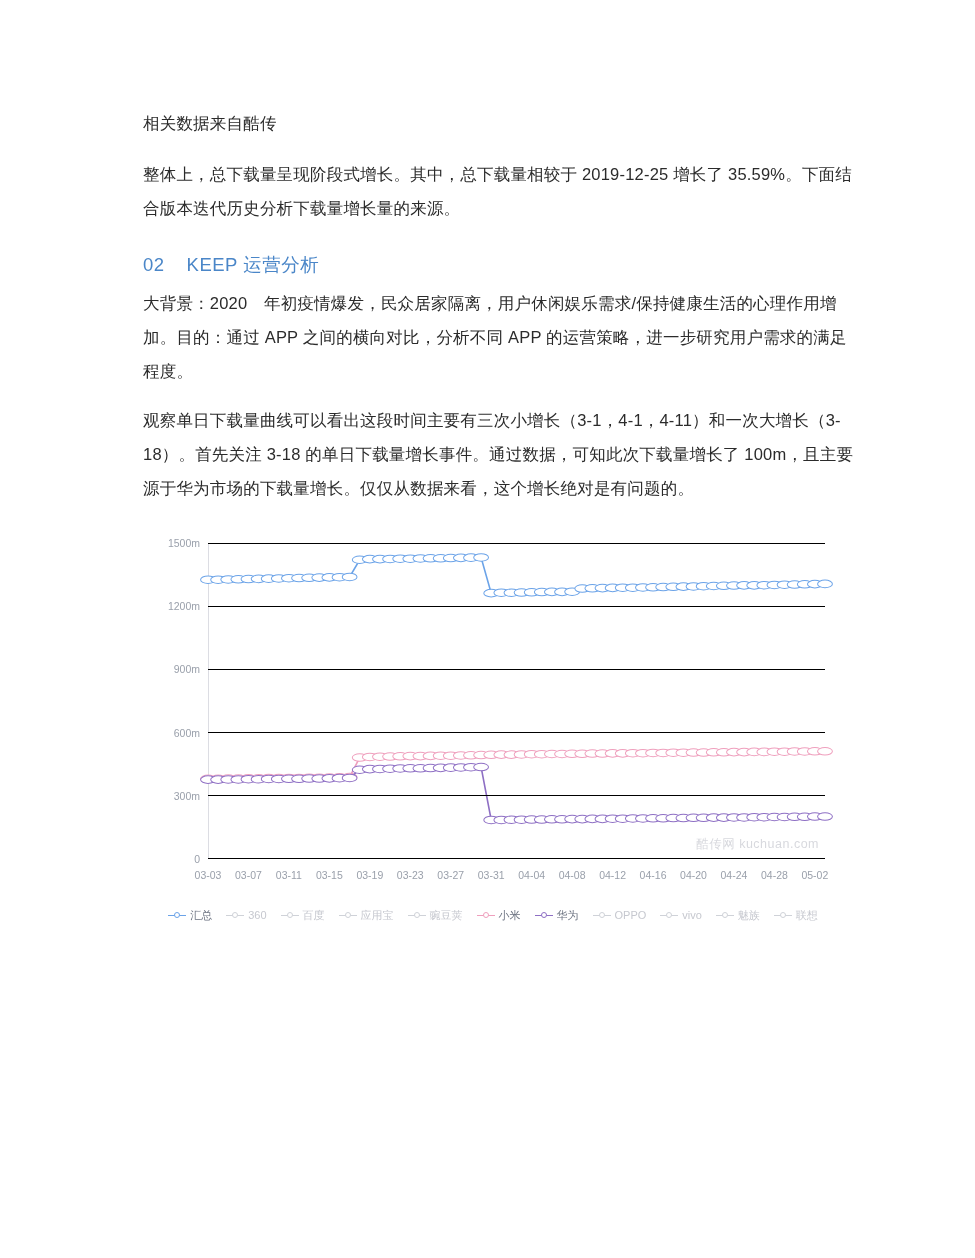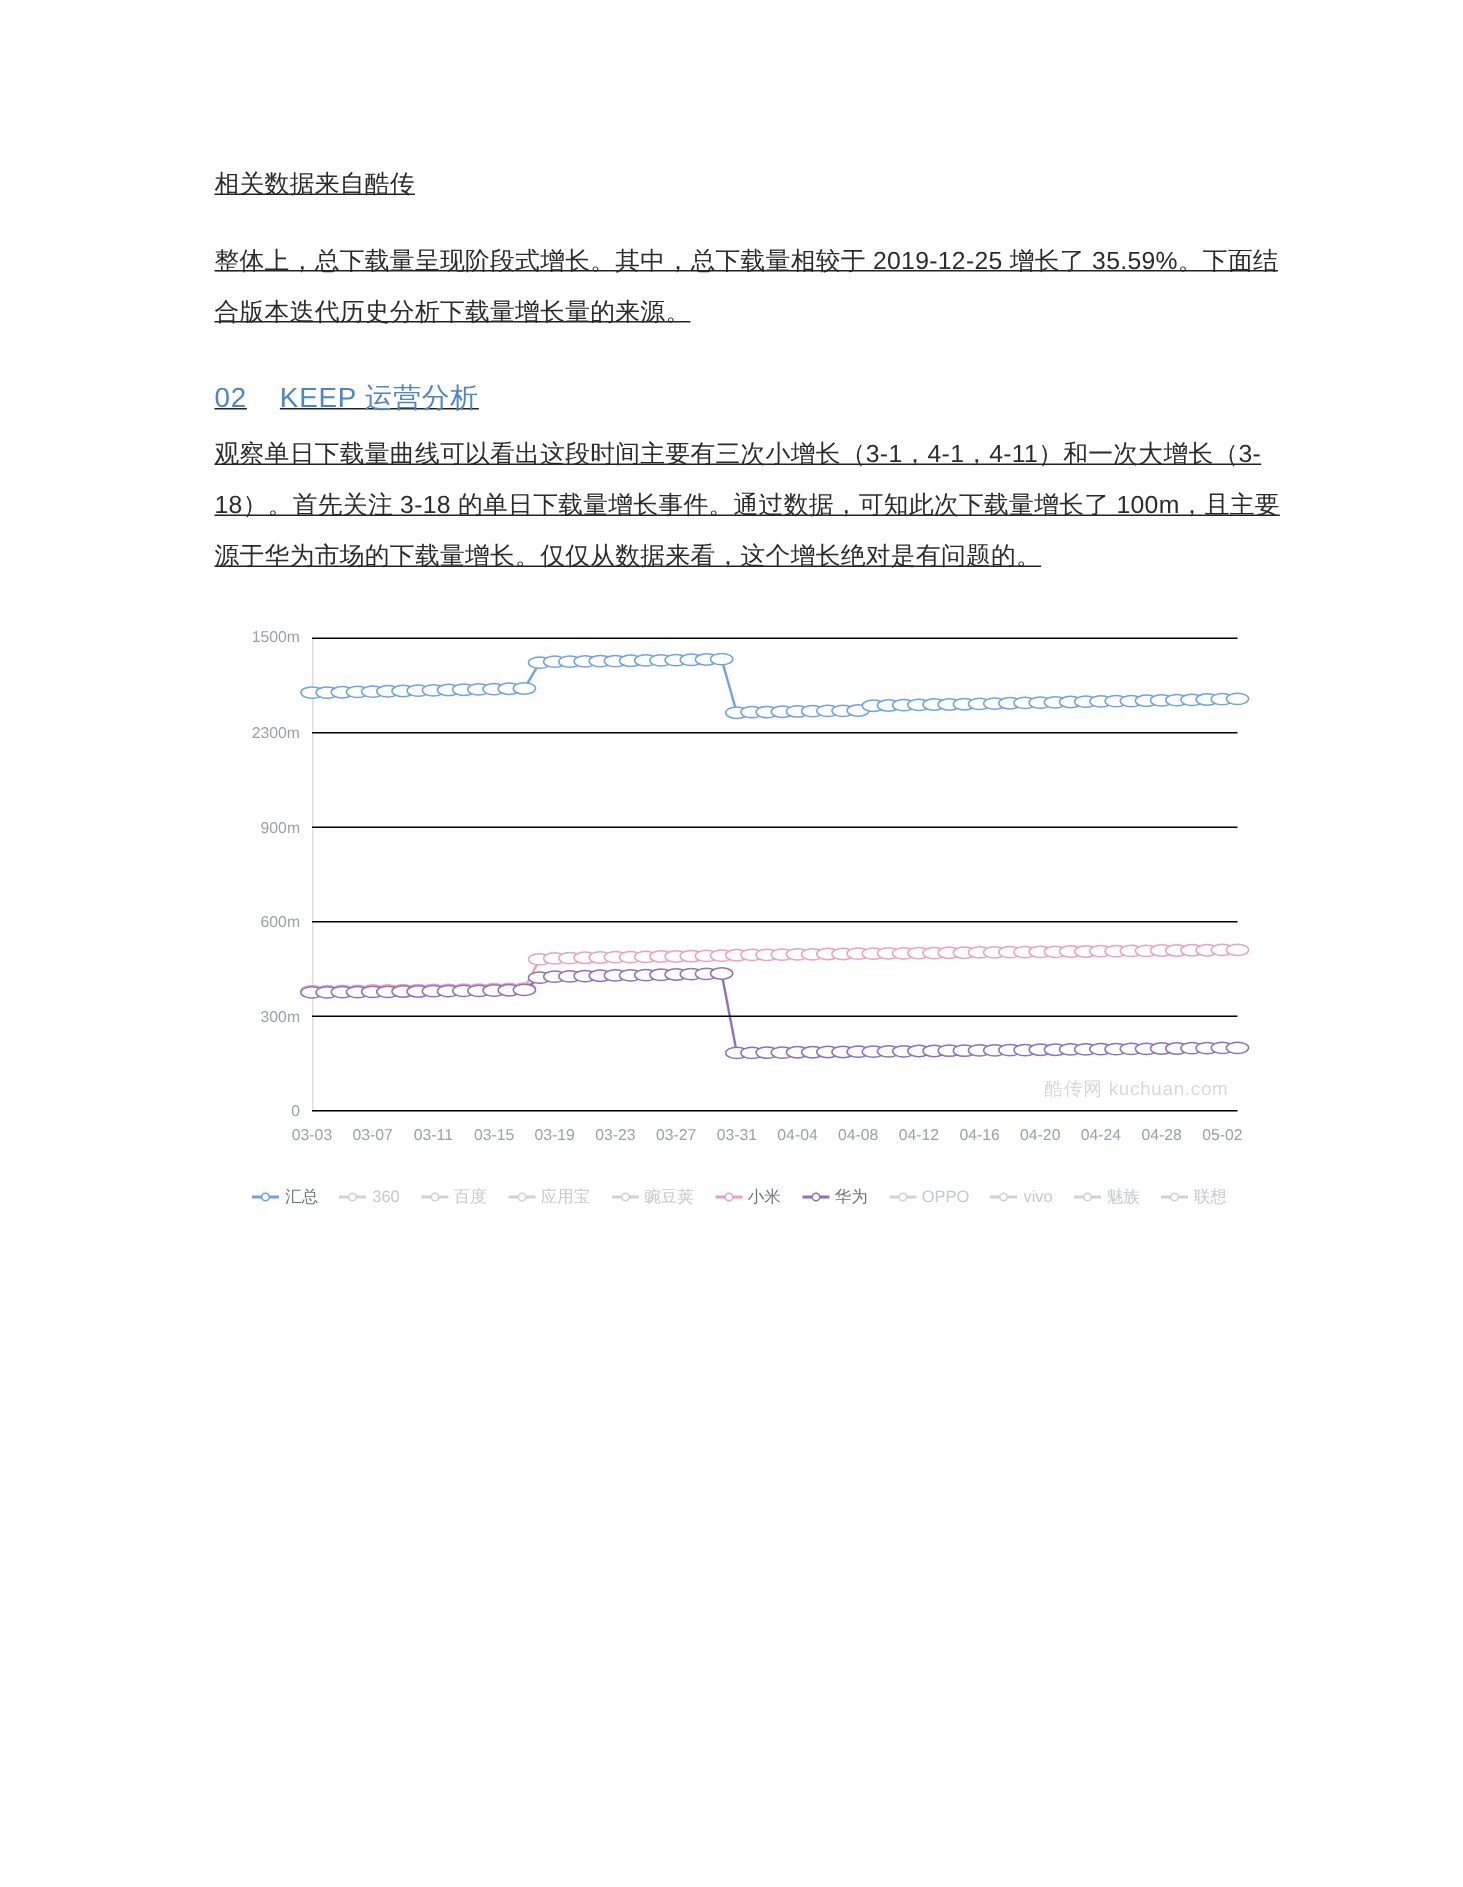--- a/index.html
+++ b/index.html
@@ -14,21 +14,20 @@
     color: #222;
     position: relative;
     overflow: hidden;
   }
   .page {
     position: relative;
     width: 975px;
     height: 1258px;
     box-sizing: border-box;
     padding: 110px 112px 0 143px;
-    text-decoration: underline;
   }
   .para {
     font-size: 16.5px;
     line-height: 2.05;
     color: #2b2b2b;
     margin: 0 0 16px 0;
     letter-spacing: 0.2px;
     text-align: left;
   }
   .para.first {
@@ -186,20 +185,21 @@
 <div class="page">
 
   <p class="para first">相关数据来自酷传</p>
 
   <p class="para">整体上，总下载量呈现阶段式增长。其中，总下载量相较于 2019-12-25 增长了 35.59%。下面结合版本迭代历史分析下载量增长量的来源。</p>
 
   <div class="section-head">
     <span class="num">02</span><span class="ttl">KEEP 运营分析</span>
   </div>
 
+  <p class="para">大背景：2020　年初疫情爆发，民众居家隔离，用户休闲娱乐需求/保持健康生活的心理作用增加。目的：通过 APP 之间的横向对比，分析不同 APP 的运营策略，进一步研究用户需求的满足程度。</p>
   <p class="para">观察单日下载量曲线可以看出这段时间主要有三次小增长（3-1，4-1，4-11）和一次大增长（3-18）。首先关注 3-18 的单日下载量增长事件。通过数据，可知此次下载量增长了 100m，且主要源于华为市场的下载量增长。仅仅从数据来看，这个增长绝对是有问题的。</p>
 
   <div class="chart-wrap">
     <div class="chart-plot" id="plot">
       <div class="y-axis-line"></div>
       <div class="axis-base"></div>
       <svg class="series-svg" id="series-svg" viewBox="0 0 100 100" preserveAspectRatio="none">
           <polyline points="0.000,11.333 1.639,11.333 3.279,11.267 4.918,11.200 6.557,11.133 8.197,11.067 9.836,11.000 11.475,10.933 13.115,10.867 14.754,10.800 16.393,10.733 18.033,10.667 19.672,10.600 21.311,10.533 22.951,10.467 24.590,5.000 26.230,4.800 27.869,4.800 29.508,4.733 31.148,4.667 32.787,4.667 34.426,4.600 36.066,4.533 37.705,4.533 39.344,4.467 40.984,4.400 42.623,4.333 44.262,4.267 45.902,15.600 47.541,15.467 49.180,15.467 50.820,15.400 52.459,15.333 54.098,15.267 55.738,15.200 57.377,15.200 59.016,15.133 60.656,14.133 62.295,14.067 63.934,14.000 65.574,13.933 67.213,13.867 68.852,13.867 70.492,13.800 72.131,13.733 73.770,13.667 75.410,13.600 77.049,13.533 78.689,13.467 80.328,13.400 81.967,13.333 83.607,13.267 85.246,13.200 86.885,13.133 88.525,13.133 90.164,13.067 91.803,13.000 93.443,12.933 95.082,12.867 96.721,12.800 98.361,12.733 100.000,12.667" fill="none" stroke="#6ba3e8" stroke-width="1.6" vector-effect="non-scaling-stroke"></polyline>
           <circle cx="0.000" cy="11.333" r="1.2" fill="#ffffff" stroke="#6ba3e8" stroke-width="1" vector-effect="non-scaling-stroke"></circle>
           <circle cx="1.639" cy="11.333" r="1.2" fill="#ffffff" stroke="#6ba3e8" stroke-width="1" vector-effect="non-scaling-stroke"></circle>
@@ -387,21 +387,21 @@
           <circle cx="93.443" cy="86.667" r="1.2" fill="#ffffff" stroke="#8e6fc4" stroke-width="1" vector-effect="non-scaling-stroke"></circle>
           <circle cx="95.082" cy="86.600" r="1.2" fill="#ffffff" stroke="#8e6fc4" stroke-width="1" vector-effect="non-scaling-stroke"></circle>
           <circle cx="96.721" cy="86.600" r="1.2" fill="#ffffff" stroke="#8e6fc4" stroke-width="1" vector-effect="non-scaling-stroke"></circle>
           <circle cx="98.361" cy="86.533" r="1.2" fill="#ffffff" stroke="#8e6fc4" stroke-width="1" vector-effect="non-scaling-stroke"></circle>
           <circle cx="100.000" cy="86.533" r="1.2" fill="#ffffff" stroke="#8e6fc4" stroke-width="1" vector-effect="non-scaling-stroke"></circle>
         </svg>
     <div class="grid-line" style="bottom: 100%;">
           <div class="y-label" style="bottom: 100%; top: auto; transform: translateY(50%);">1500m</div>
         </div>
         <div class="grid-line" style="bottom: 80%;">
-          <div class="y-label" style="bottom: 80%; top: auto; transform: translateY(50%);">2300m</div>
+          <div class="y-label" style="bottom: 80%; top: auto; transform: translateY(50%);">1200m</div>
         </div>
         <div class="grid-line" style="bottom: 60%;">
           <div class="y-label" style="bottom: 60%; top: auto; transform: translateY(50%);">900m</div>
         </div>
         <div class="grid-line" style="bottom: 40%;">
           <div class="y-label" style="bottom: 40%; top: auto; transform: translateY(50%);">600m</div>
         </div>
         <div class="grid-line" style="bottom: 20%;">
           <div class="y-label" style="bottom: 20%; top: auto; transform: translateY(50%);">300m</div>
         </div>

